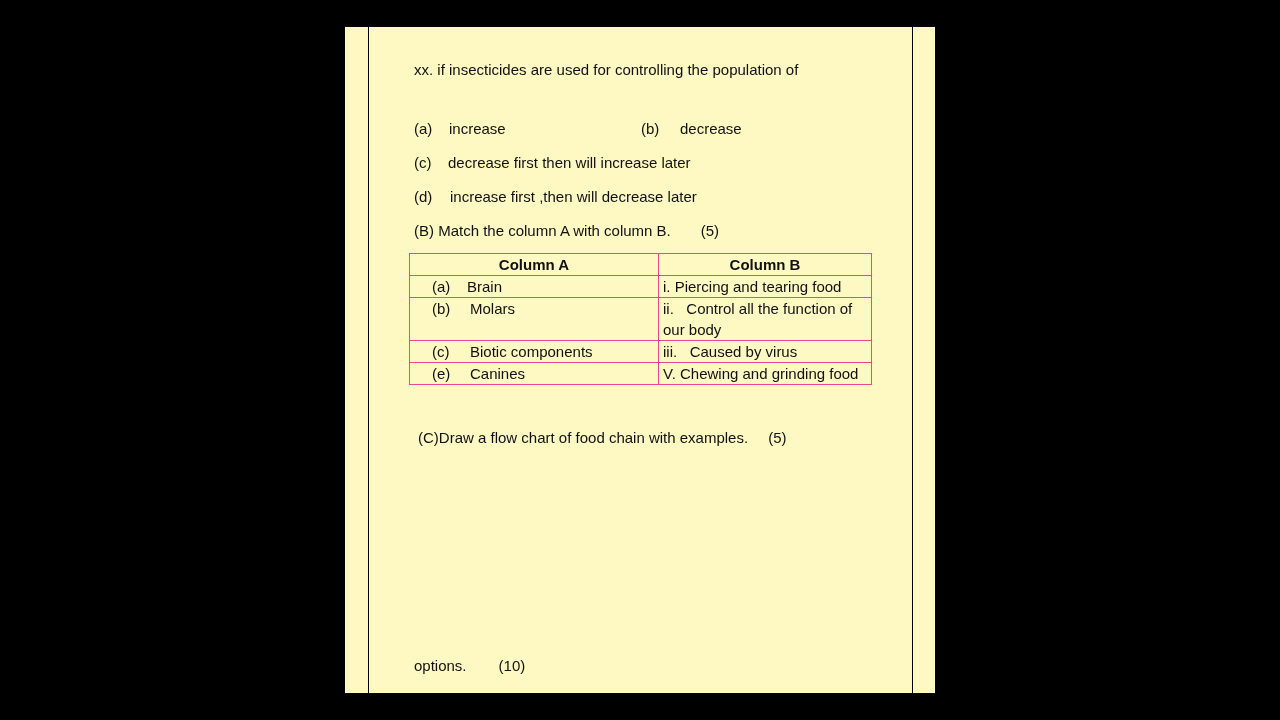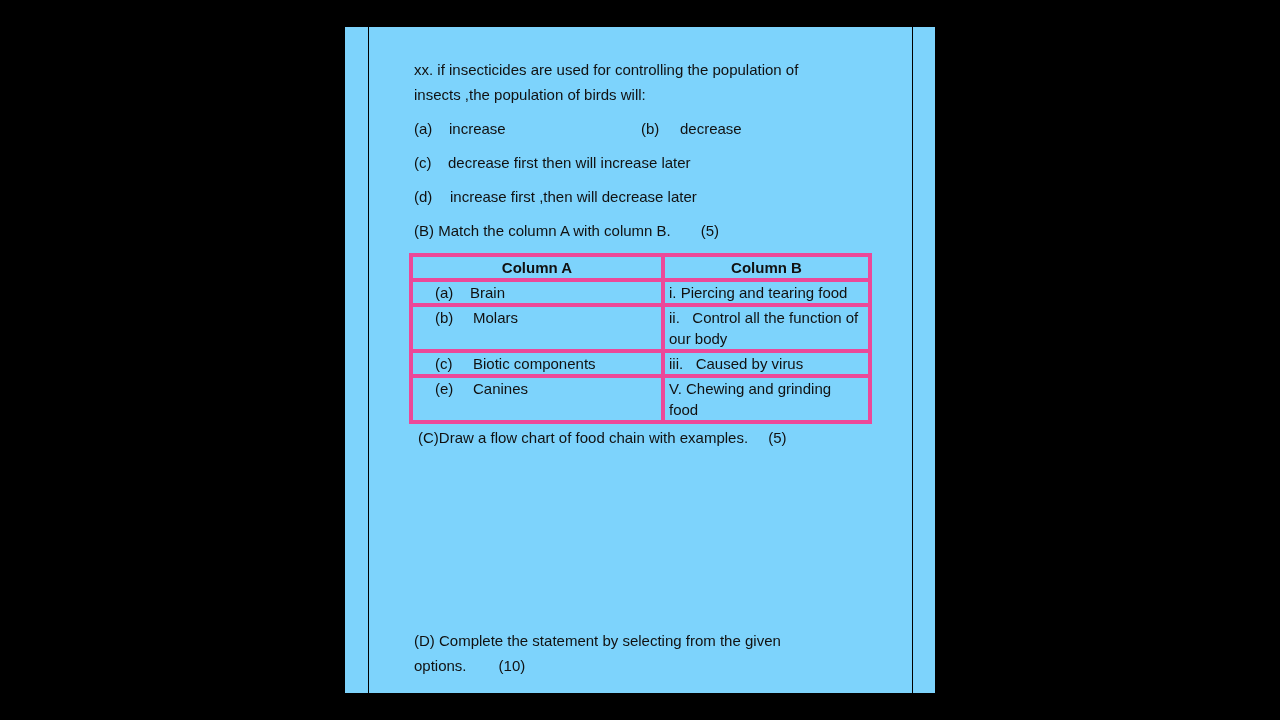--- a/index.html
+++ b/index.html
@@ -1,37 +1,36 @@
 <!DOCTYPE html>
 <html><head>
 <meta charset="utf-8">
 <style>
   html, body { margin:0; padding:0; }
   body { width:1280px; height:720px; background:#000; position:relative; overflow:hidden;
          font-family:"Liberation Sans", sans-serif; color:#111; }
-  .page { position:absolute; left:345px; top:27px; width:590px; height:666px; background:#7dd3fc; }
+  .page { position:absolute; left:345px; top:27px; width:590px; height:666px; background:#fef9c3; }
   .vline { position:absolute; top:0; width:1px; height:666px; background:#000; }
   .txt { position:absolute; font-size:15px; line-height:18px; white-space:nowrap; }
   .bold { font-weight:normal; }
   table.match { position:absolute; left:64px; top:226px; width:463px; border-collapse:collapse;
                 font-size:15px; line-height:21px; }
-  table.match td, table.match th { border:4px solid #ec4899; padding:0 4px; vertical-align:top; }
+  table.match td, table.match th { border:1px solid #ec4899; padding:0 4px; vertical-align:top; }
   table.match th { text-align:center; font-weight:bold; }
   table.match td.a { width:222px; padding-left:22px; }
   .lbl { display:inline-block; width:38px; }
 </style>
 </head>
 <body>
 
 <div class="page">
   <div class="vline" style="left:23px"></div>
   <div class="vline" style="left:567px"></div>
 
   <div class="txt" style="left:69px; top:34px">xx. if insecticides are used for controlling the population of</div>
-  <div class="txt" style="left:69px; top:59px">insects ,the population of birds will:</div>
 
   <div class="txt" style="left:69px; top:93px">
     <span class="lbl" style="width:35px">(a)</span><span>increase</span>
   </div>
   <div class="txt" style="left:296px; top:93px">
     <span class="lbl" style="width:39px">(b)</span><span>decrease</span>
   </div>
   <div class="txt" style="left:69px; top:161px">
     <span class="lbl" style="width:36px">(d)</span><span>increase first ,then will decrease later</span>
   </div>
@@ -74,17 +73,16 @@
             <div>V. Chewing and grinding food</div>
           </td>
     </tr>
   </tbody>
     </table>
 
   <div class="txt bold" style="left:73px; top:402px">
     <span>(C)Draw a flow chart of food chain with examples.</span><span style="display:inline-block; width:20px"></span><span>(5)</span>
   </div>
 
-  <div class="txt bold" style="left:69px; top:605px">(D) Complete the statement by selecting from the given</div>
   <div class="txt bold" style="left:69px; top:630px">
     <span>options.</span><span style="display:inline-block; width:32px"></span><span>(10)</span>
   </div>
 </div>
 
 </body></html>

